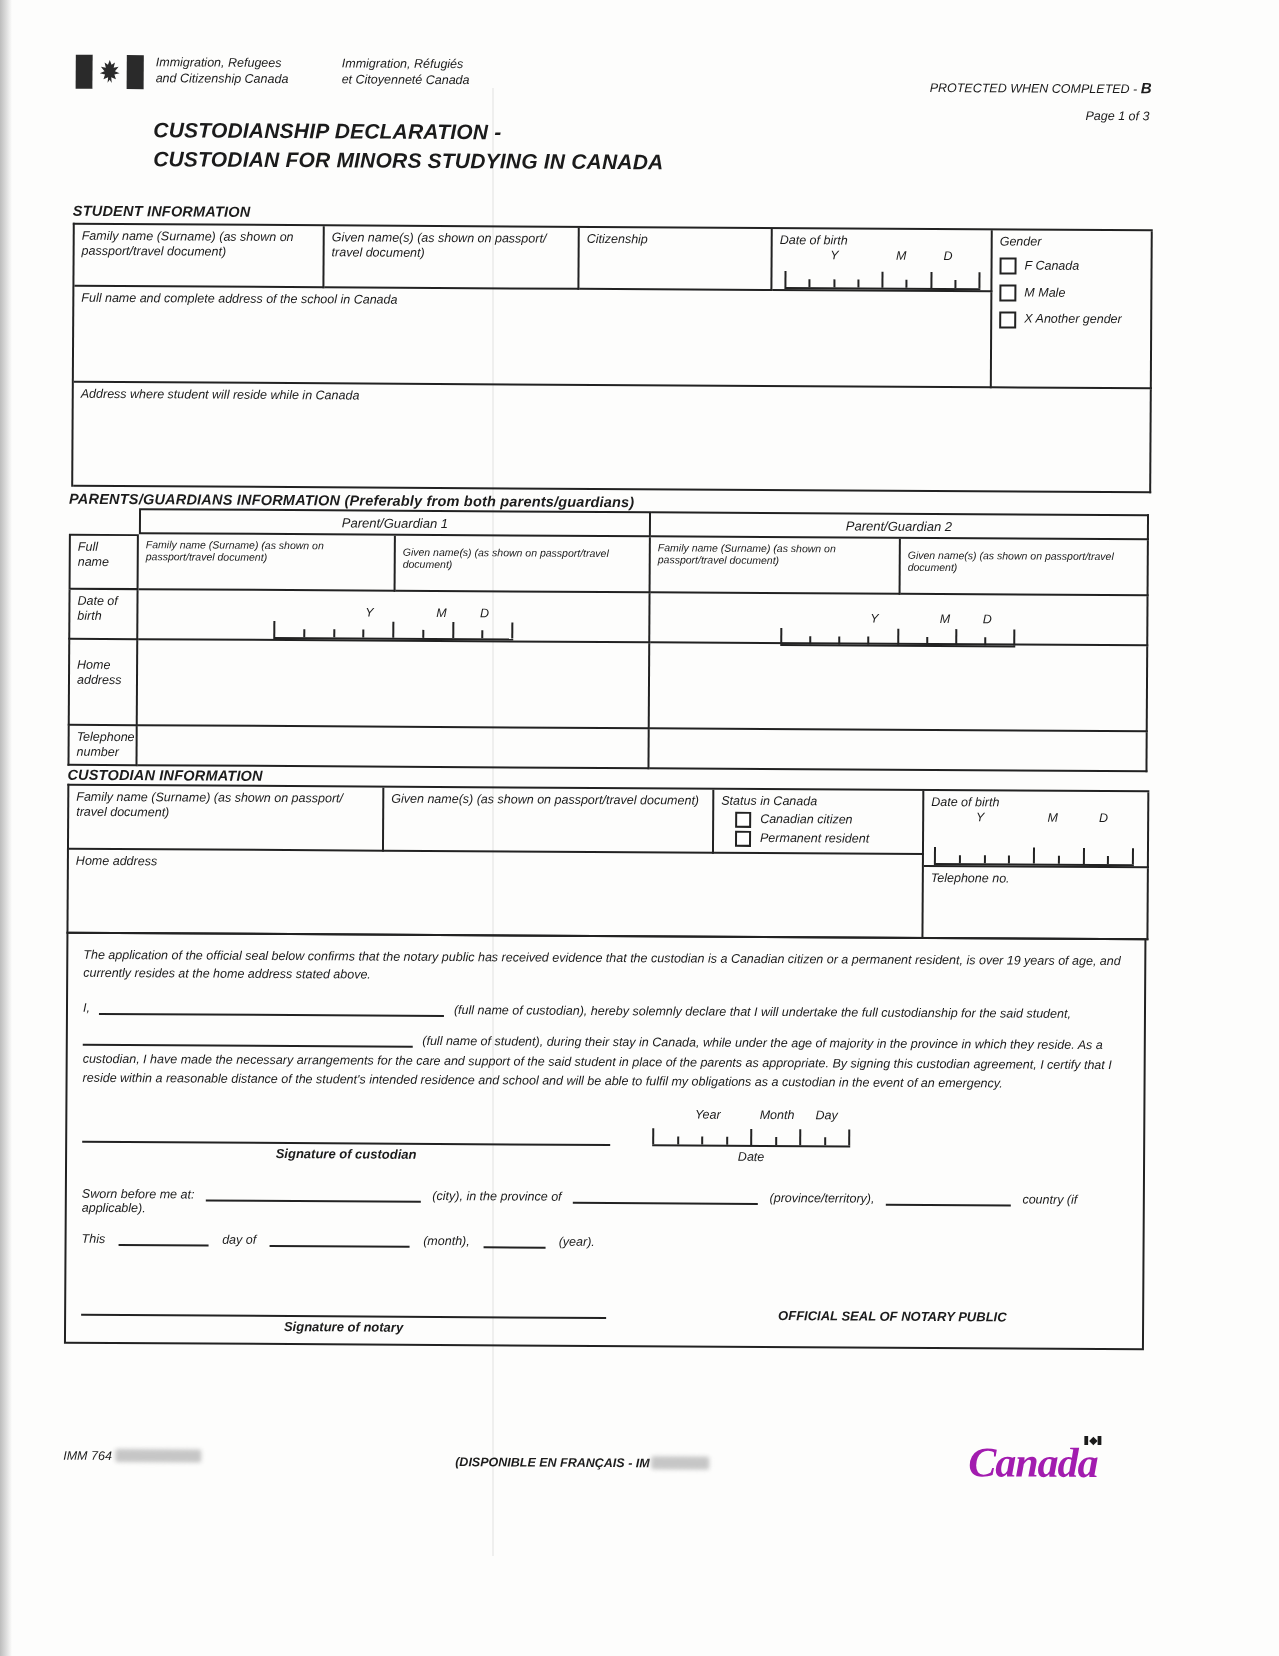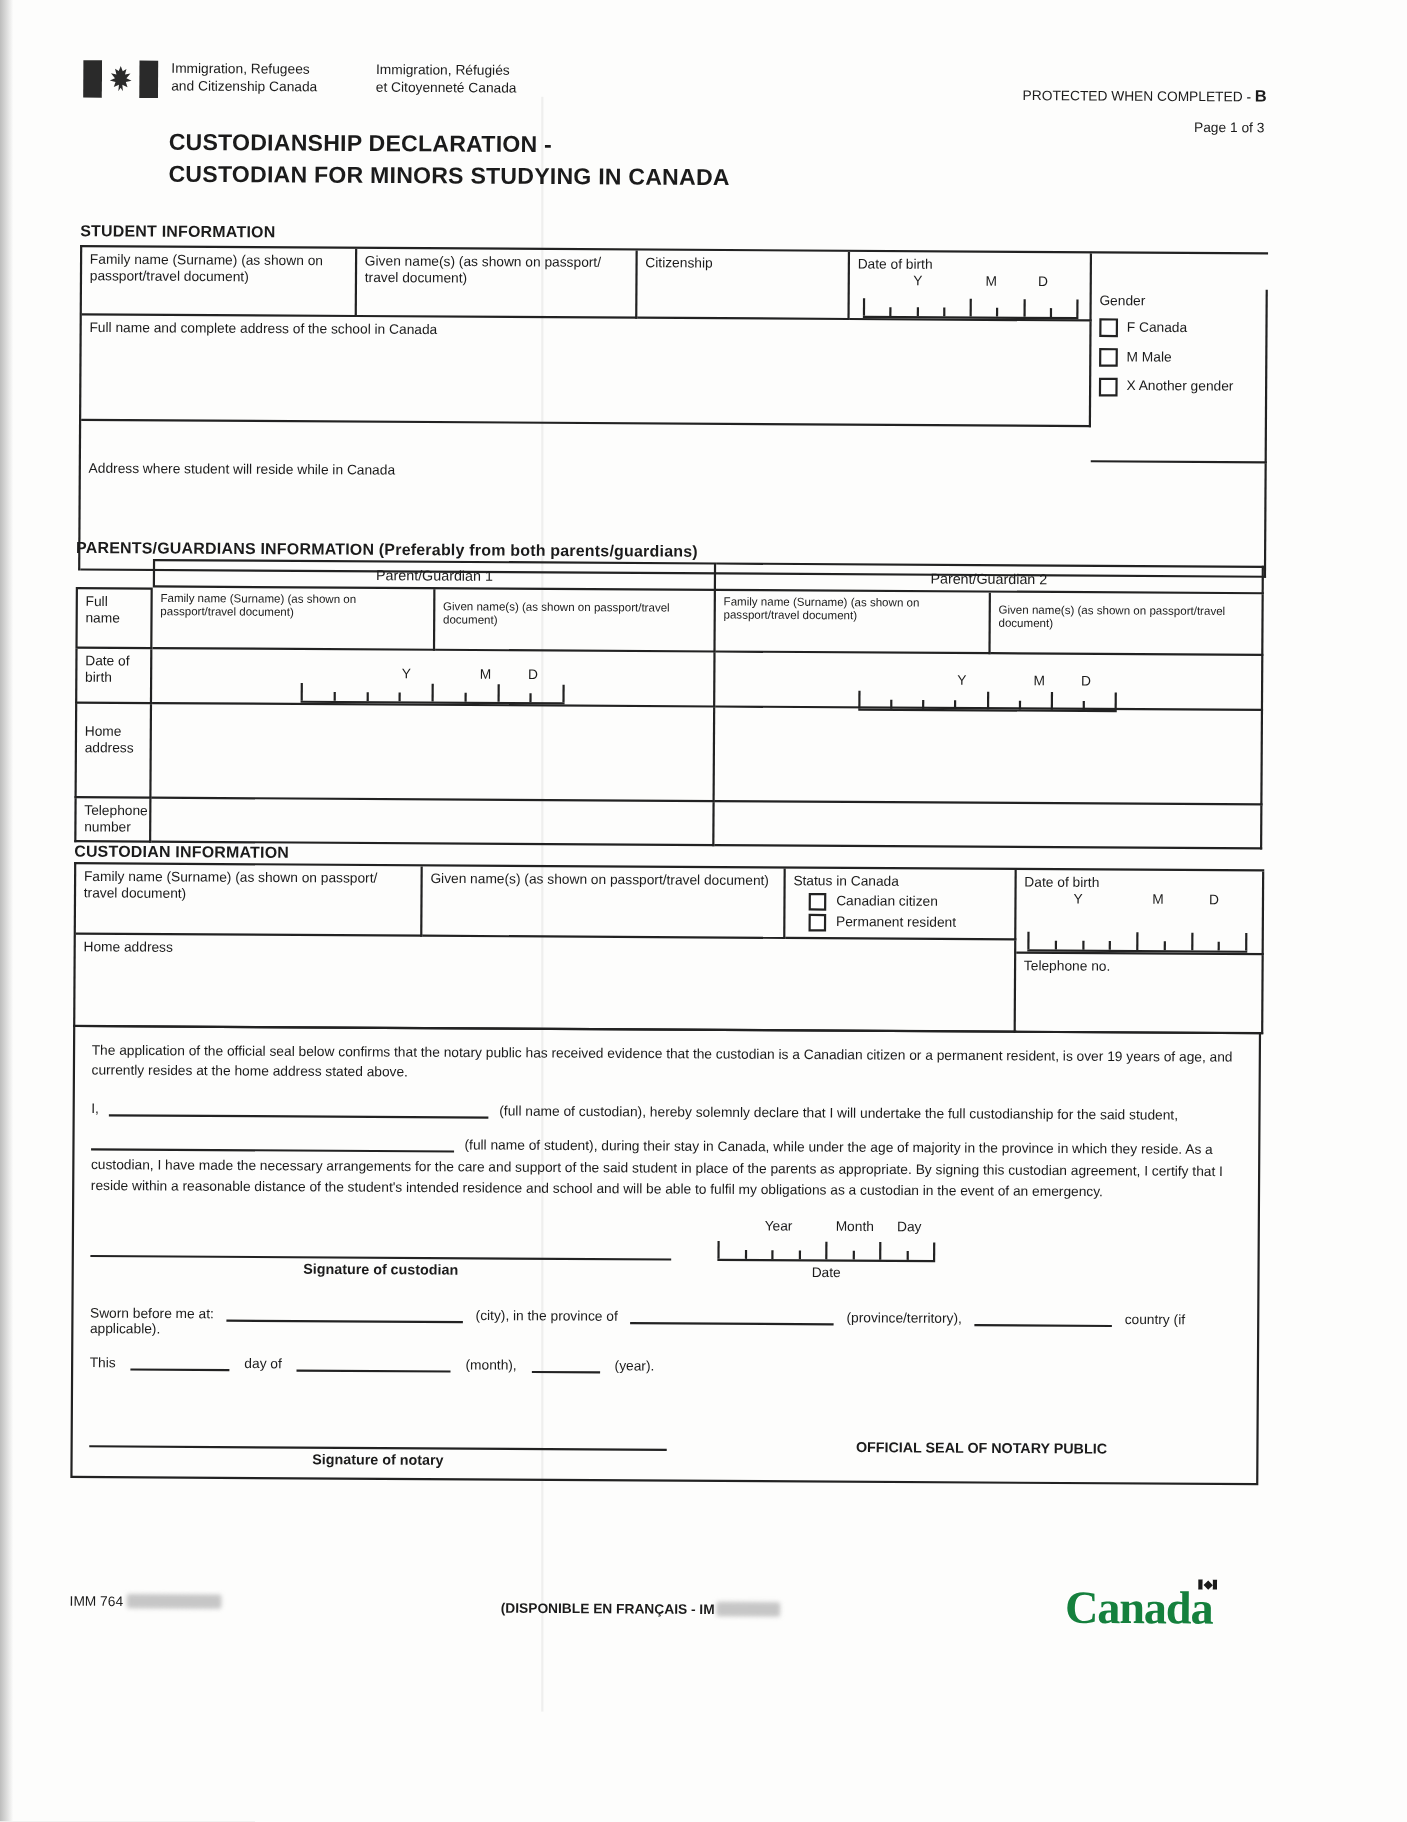--- a/index.html
+++ b/index.html
@@ -1,18 +1,18 @@
 <!DOCTYPE html>
 <html><head>
 <meta charset="utf-8">
 <style>
   :root{ --ink:#222; --txt:#1b1b1b; }
   html,body{margin:0;padding:0;background:#e9e9e9;}
   #page{position:relative;width:1279px;height:1656px;background:#fdfdfc;overflow:hidden;
-        font-family:"Liberation Sans", sans-serif;color:var(--txt);}
+        font-family:"Liberation Sans", sans-serif;color:var(--txt);font-style:italic;}
   
   .edge-left{position:absolute;left:0;top:0;width:12px;height:100%;
     background:linear-gradient(90deg,#9a9a9a,#cfcfcf 55%,#fdfdfc);opacity:.65;}
   .crease{position:absolute;left:492px;top:88px;width:2px;height:1468px;
     background:rgba(60,60,60,.07);}
   .inner{position:absolute;left:68px;top:50px;width:1080px;height:1580px;
     transform:rotate(.35deg);transform-origin:50% 40%;}
 
   
   .abs{position:absolute;}
@@ -42,21 +42,21 @@
   .dept{font-size:12.5px;line-height:1.25;}
   .title{font-size:21px;font-weight:bold;line-height:1.4;letter-spacing:.2px;}
 
   .blank{display:inline-block;border-bottom:2px solid var(--ink);height:15px;vertical-align:-3px;}
   .decl{box-sizing:border-box;border:2px solid var(--ink);padding:12px 15px;font-size:12.5px;}
   .sigline{border-bottom:2px solid var(--ink);height:26px;}
   .siglabel{text-align:center;font-weight:bold;font-size:13px;padding-top:2px;}
 
   
   .wordmark{font-family:"Liberation Serif", serif;font-weight:bold;font-size:42px;
-    letter-spacing:-1px;position:relative;color:#15803d;}
+    letter-spacing:-1px;position:relative;color:#a21caf;}
   .mini-flag{position:absolute;right:-4px;top:-4px;display:flex;width:17px;height:9px;}
   .mini-flag .mbar{width:4px;background:#1a1a1a;}
   .mini-flag .mmid{flex:1;position:relative;background:#fdfdfc;}
   .mini-flag .mmid::after{content:"";position:absolute;left:50%;top:50%;width:6px;height:6px;
     background:#1a1a1a;transform:translate(-50%,-50%) rotate(45deg);}
   .redact{display:inline-block;height:13px;background:#c6c6c6;border-radius:2px;
     filter:blur(2px);vertical-align:-2px;}
 </style>
 </head>
 <body>
@@ -131,21 +131,21 @@
                   <i class="s"></i>
                   <span class="g"></span>
                   <i class="t"></i>
               </div>
             </div>
           </div>
           <div class="row" style="height:96px;">
             <div class="c br bb" style="width:918px;">Full name and complete address of the school in Canada</div>
           </div>
         </div>
-        <div class="c br bb" style="width:160px;height:158px;margin-top:32px;">
+        <div class="c br bb" style="width:160px;height:158px;">
           <div>Gender</div>
           <div class="row" style="margin-top:8px;align-items:center;gap:8px;">
             <span class="cb"></span>
             <span>F Canada</span>
           </div>
           <div class="row" style="margin-top:10px;align-items:center;gap:8px;">
             <span class="cb"></span>
             <span>M Male</span>
           </div>
           <div class="row" style="margin-top:10px;align-items:flex-start;gap:8px;">

